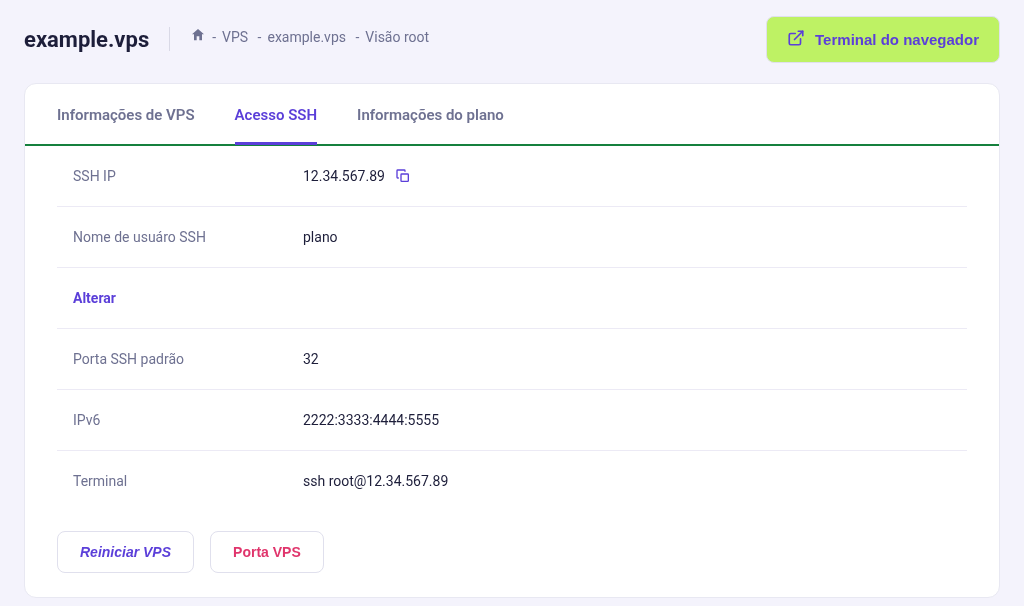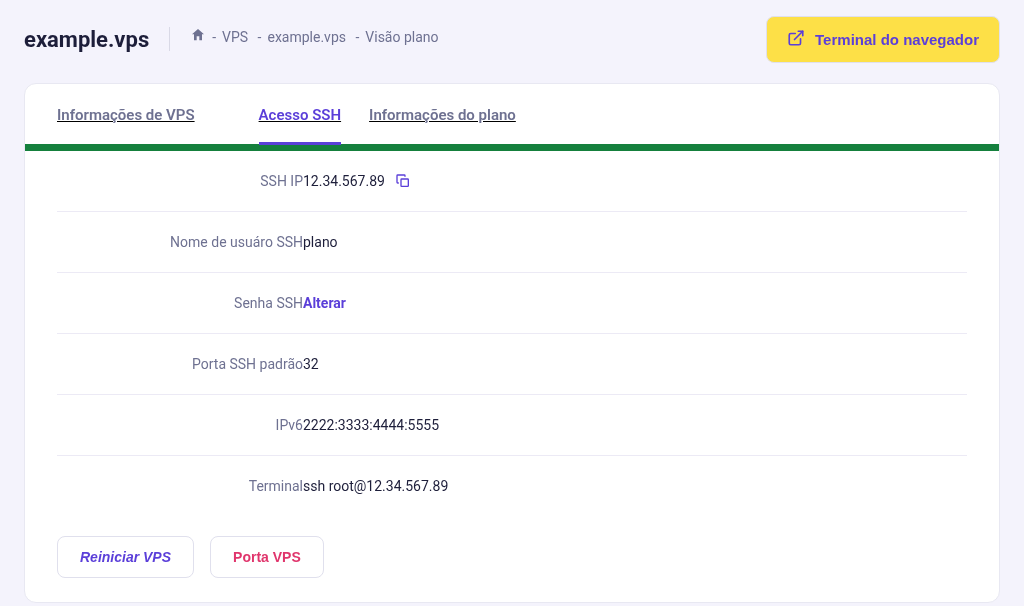--- a/index.html
+++ b/index.html
@@ -36,59 +36,56 @@
       align-items: center;
       gap: 6px;
       color: #6e7191;
       font-size: 14px;
     }
     .breadcrumb svg { flex-shrink: 0; }
     .terminal-btn {
       display: flex;
       align-items: center;
       gap: 10px;
-      background: #fde047;
+      background: #bef264;
       border: 1px solid #e0e0ed;
       border-radius: 8px;
       padding: 12px 20px;
       color: #5b3fd9;
       font-size: 15px;
       font-weight: 600;
       cursor: pointer;
     }
     .card {
       background: #fff;
       border: 1px solid #e8e8f2;
       border-radius: 12px;
       padding: 0 0 24px 0;
     }
     .tabs {
       display: flex;
-      gap: 28px;
+      gap: 40px;
       padding: 0 32px;
-      border-bottom: 7px solid #15803d;
-      text-decoration: underline;
+      border-bottom: 2px solid #15803d;
     }
     .tab {
       padding: 22px 0 18px 0;
       font-size: 15px;
       font-weight: 600;
       color: #6e7191;
       cursor: pointer;
       border-bottom: 3px solid transparent;
       margin-bottom: -1px;
     }
     .tab.active {
       color: #5b3fd9;
       border-bottom-color: #5b3fd9;
-      margin-left: 36px;
     }
     .rows {
       padding: 0 32px;
-      text-align: right;
     }
     .row {
       display: flex;
       align-items: center;
       padding: 22px 16px;
       border-bottom: 1px solid #eceaf5;
     }
     .row:last-child { border-bottom: none; }
     .row-label {
       width: 230px;
@@ -145,21 +142,21 @@
       <span>
         <svg width="16" height="16" viewBox="0 0 24 24" fill="#6e7191">
             <path d="M12 3l9 8h-3v9h-4v-6h-4v6H6v-9H3l9-8z"></path>
           </svg>
       </span>
       <span>-</span>
       <span>VPS</span>
       <span>&nbsp;-</span>
       <span>example.vps</span>
       <span>&nbsp;-</span>
-      <span>Visão plano</span>
+      <span>Visão root</span>
     </div>
   </div>
   <button class="terminal-btn">
     <span>
       <svg width="18" height="18" viewBox="0 0 24 24" fill="none" stroke="#5b3fd9" stroke-width="2.2" stroke-linecap="round" stroke-linejoin="round">
           <path d="M18 13v6a2 2 0 0 1-2 2H5a2 2 0 0 1-2-2V8a2 2 0 0 1 2-2h6"></path>
           <polyline points="15 3 21 3 21 9"></polyline>
           <line x1="10" y1="14" x2="21" y2="3"></line>
         </svg>
     </span>
@@ -187,21 +184,20 @@
         </span>
       </div>
     </div>
 
     <div class="row">
       <div class="row-label">Nome de usuáro SSH</div>
       <div class="row-value">plano</div>
     </div>
 
     <div class="row">
-      <div class="row-label">Senha SSH</div>
       <div class="row-value link">Alterar</div>
     </div>
 
     <div class="row">
       <div class="row-label">Porta SSH padrão</div>
       <div class="row-value">32</div>
     </div>
 
     <div class="row">
       <div class="row-label">IPv6</div>

